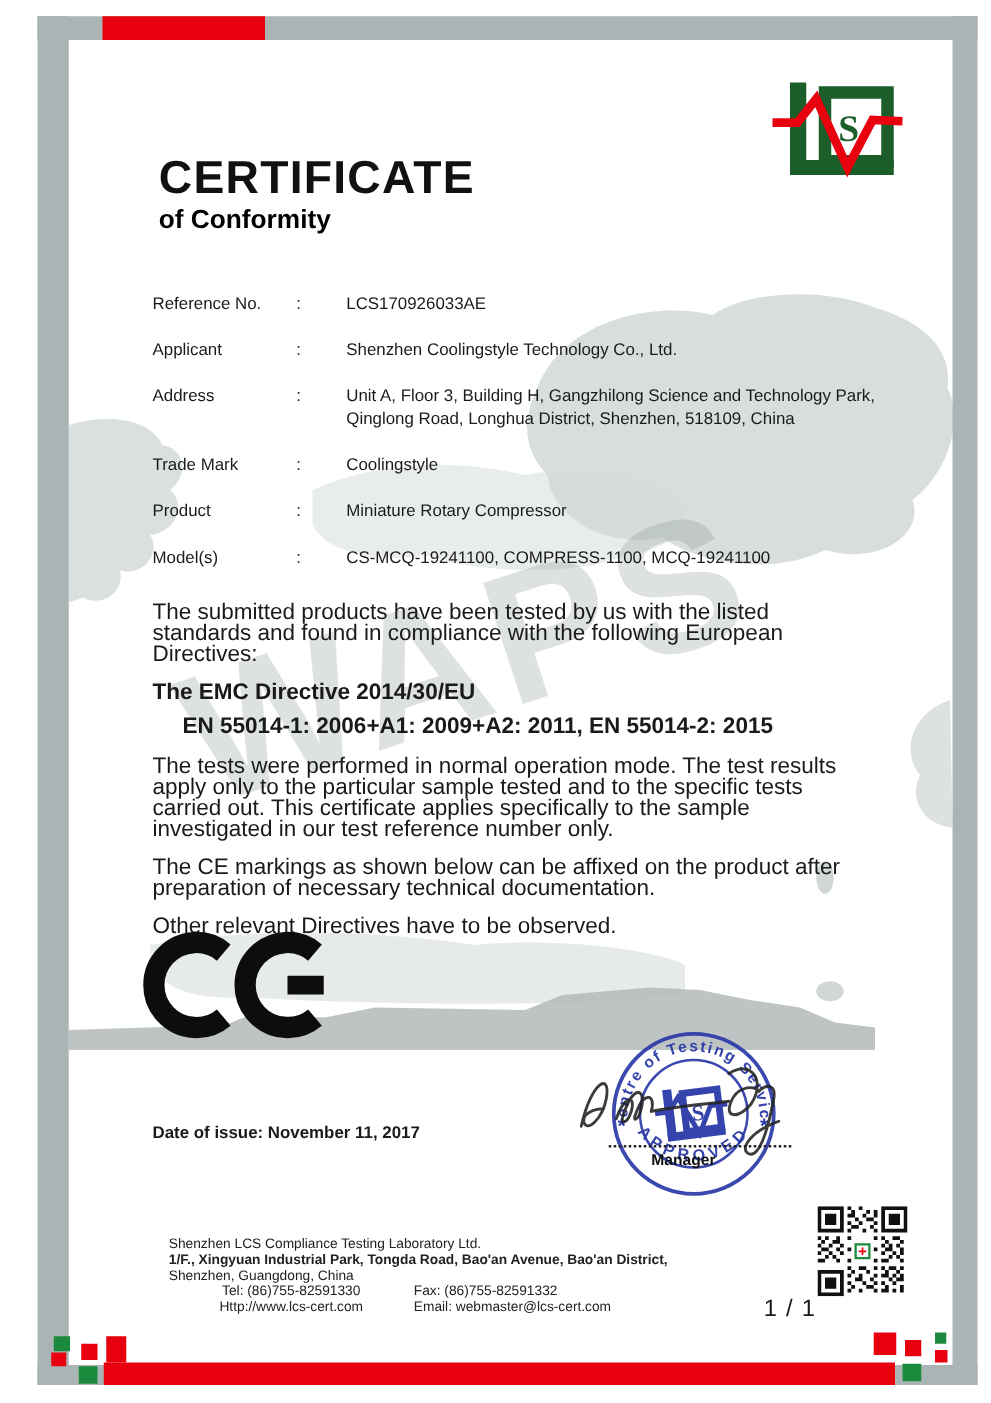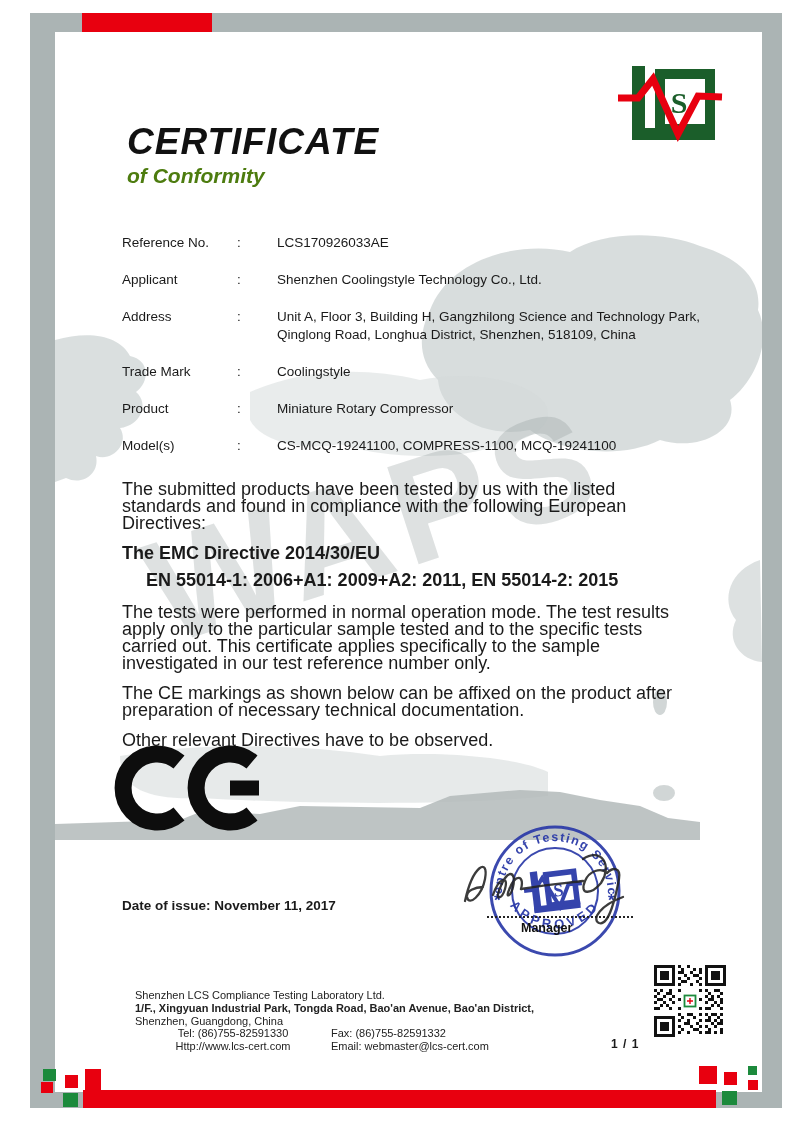--- a/index.html
+++ b/index.html
@@ -10,23 +10,23 @@
   .bar.red{background:#e8000f;}
   .sq{position:absolute;z-index:4;}
   .sq.r{background:#e8000f;}
   .sq.g{background:#1c8a3c;}
   
   .map{position:absolute;left:0;top:0;z-index:1;}
   .watermark{position:absolute;left:140px;top:440px;z-index:2;
              font-size:148px;font-weight:700;letter-spacing:8px;
              color:rgba(135,146,146,0.28);transform:rotate(-18deg);white-space:nowrap;}
   
-  .title{position:absolute;left:127px;top:122px;z-index:5;font-style:italic;}
+  .title{position:absolute;left:127px;top:122px;z-index:5;}
   .title .main{font-size:37px;font-weight:700;letter-spacing:1px;line-height:40px;color:#111;}
-  .title .sub{font-size:21px;font-weight:700;line-height:24px;color:#4d7c0f;margin-top:2px;}
+  .title .sub{font-size:21px;font-weight:700;line-height:24px;color:#000000;margin-top:2px;}
   
   .fields{position:absolute;left:122px;top:234px;width:590px;z-index:5;}
   .frow{display:flex;margin-bottom:19px;font-size:13.5px;font-weight:400;line-height:18px;}
   .frow .lbl{flex:0 0 115px;}
   .frow .col{flex:0 0 16px;}
   .frow .val{flex:1;padding-left:24px;}
   
   .bodytext{position:absolute;left:122px;top:481px;width:556px;z-index:5;
             font-size:18px;line-height:17px;}
   .bodytext p{margin:0 0 13px 0;}
@@ -42,21 +42,21 @@
   .sigline{position:absolute;left:487px;top:900px;width:146px;height:16px;
            border-bottom:2px dotted #222;z-index:7;}
   .manager{position:absolute;left:521px;top:921px;font-size:12.5px;font-weight:600;color:#111;z-index:8;}
   
   .footer{position:absolute;left:135px;top:989px;width:430px;z-index:5;
           font-size:11px;line-height:12.8px;color:#222;}
   .footer .bold{font-weight:700;}
   .fcols{display:flex;}
   .fcols .c1{flex:0 0 196px;text-align:center;}
   .qr{position:absolute;left:654px;top:965px;z-index:5;}
-  .pagenum{position:absolute;left:611px;top:1037px;font-size:12px;font-weight:700;
+  .pagenum{position:absolute;left:611px;top:1037px;font-size:19px;font-weight:400;
            letter-spacing:1px;z-index:5;}
   .logo{position:absolute;left:616px;top:63px;z-index:5;}
 </style>
 </head>
 <body>
 
 <div class="page">
 
   <svg class="map" width="793" height="1122" viewBox="0 0 793 1122">
     <g fill="#d4d9d9">

